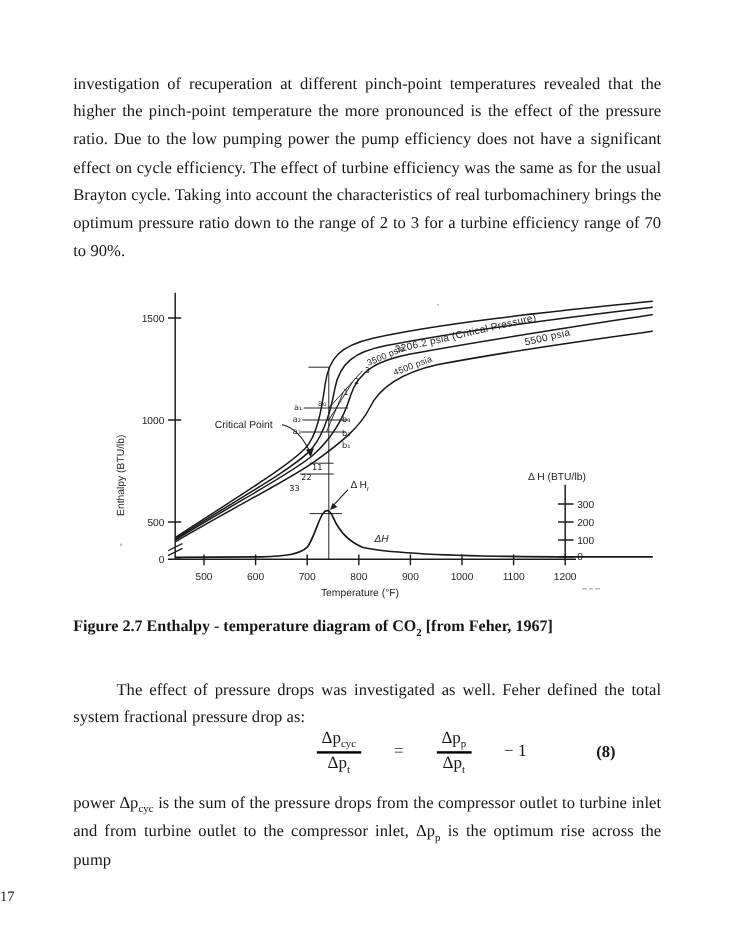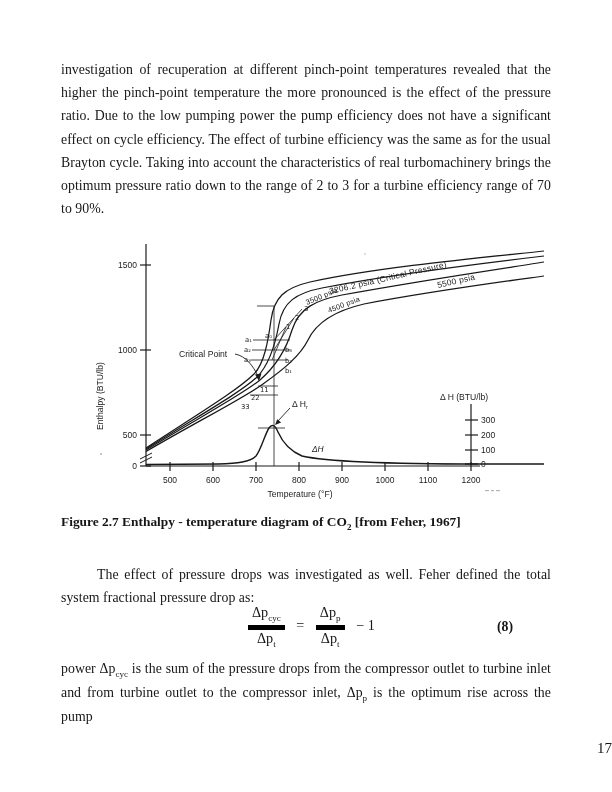--- a/index.html
+++ b/index.html
@@ -19,29 +19,29 @@
   .caption{
     position:absolute;left:61px;top:514px;width:490px;
     font-weight:bold;font-size:13.4px;
   }
   .caption sub{font-size:9px;}
   .eqrow{
     position:absolute;left:61px;top:603px;width:490px;height:48px;
     display:flex;align-items:center;font-size:14.2px;
   }
   .math{margin-left:183px;white-space:nowrap;}
-  .frac{display:inline-block;text-align:center;vertical-align:middle;margin:0 4px;}
+  .frac{display:inline-block;text-align:center;vertical-align:middle;margin:0 20px;}
   .frac .num,.frac .den{display:block;padding:0 4px;line-height:1.25;}
-  .frac .den{border-top:5px solid #000000;}
+  .frac .den{border-top:2px solid #000000;}
   .frac sub,.math sub{font-size:9px;}
   .op{margin:0 4px;}
   .eqnum{margin-left:auto;font-weight:bold;padding-right:38px;font-size:13.8px;}
   .pagenum{
-    position:absolute;left:0;top:740px;width:612px;text-align:right;
-    font-size:15px;
+    position:absolute;left:0;top:740px;width:612px;text-align:left;
+    font-size:12px;
   }
   
   .ctk{font:8.5px "Liberation Sans","DejaVu Sans",sans-serif;fill:#1c1c1c;}
   .clb{font:8.6px "Liberation Sans","DejaVu Sans",sans-serif;fill:#1c1c1c;}
   .cpt{font:6.8px "DejaVu Sans",sans-serif;fill:#1c1c1c;}
   .crv{font:8.4px "Liberation Sans","DejaVu Sans",sans-serif;fill:#1c1c1c;letter-spacing:.25px;}
   .crv2{font:7.4px "Liberation Sans","DejaVu Sans",sans-serif;fill:#1c1c1c;letter-spacing:.2px;}
   .dhlbl{font:italic 8.4px "Liberation Sans","DejaVu Sans",sans-serif;fill:#1c1c1c;}
 </style>
 </head>

